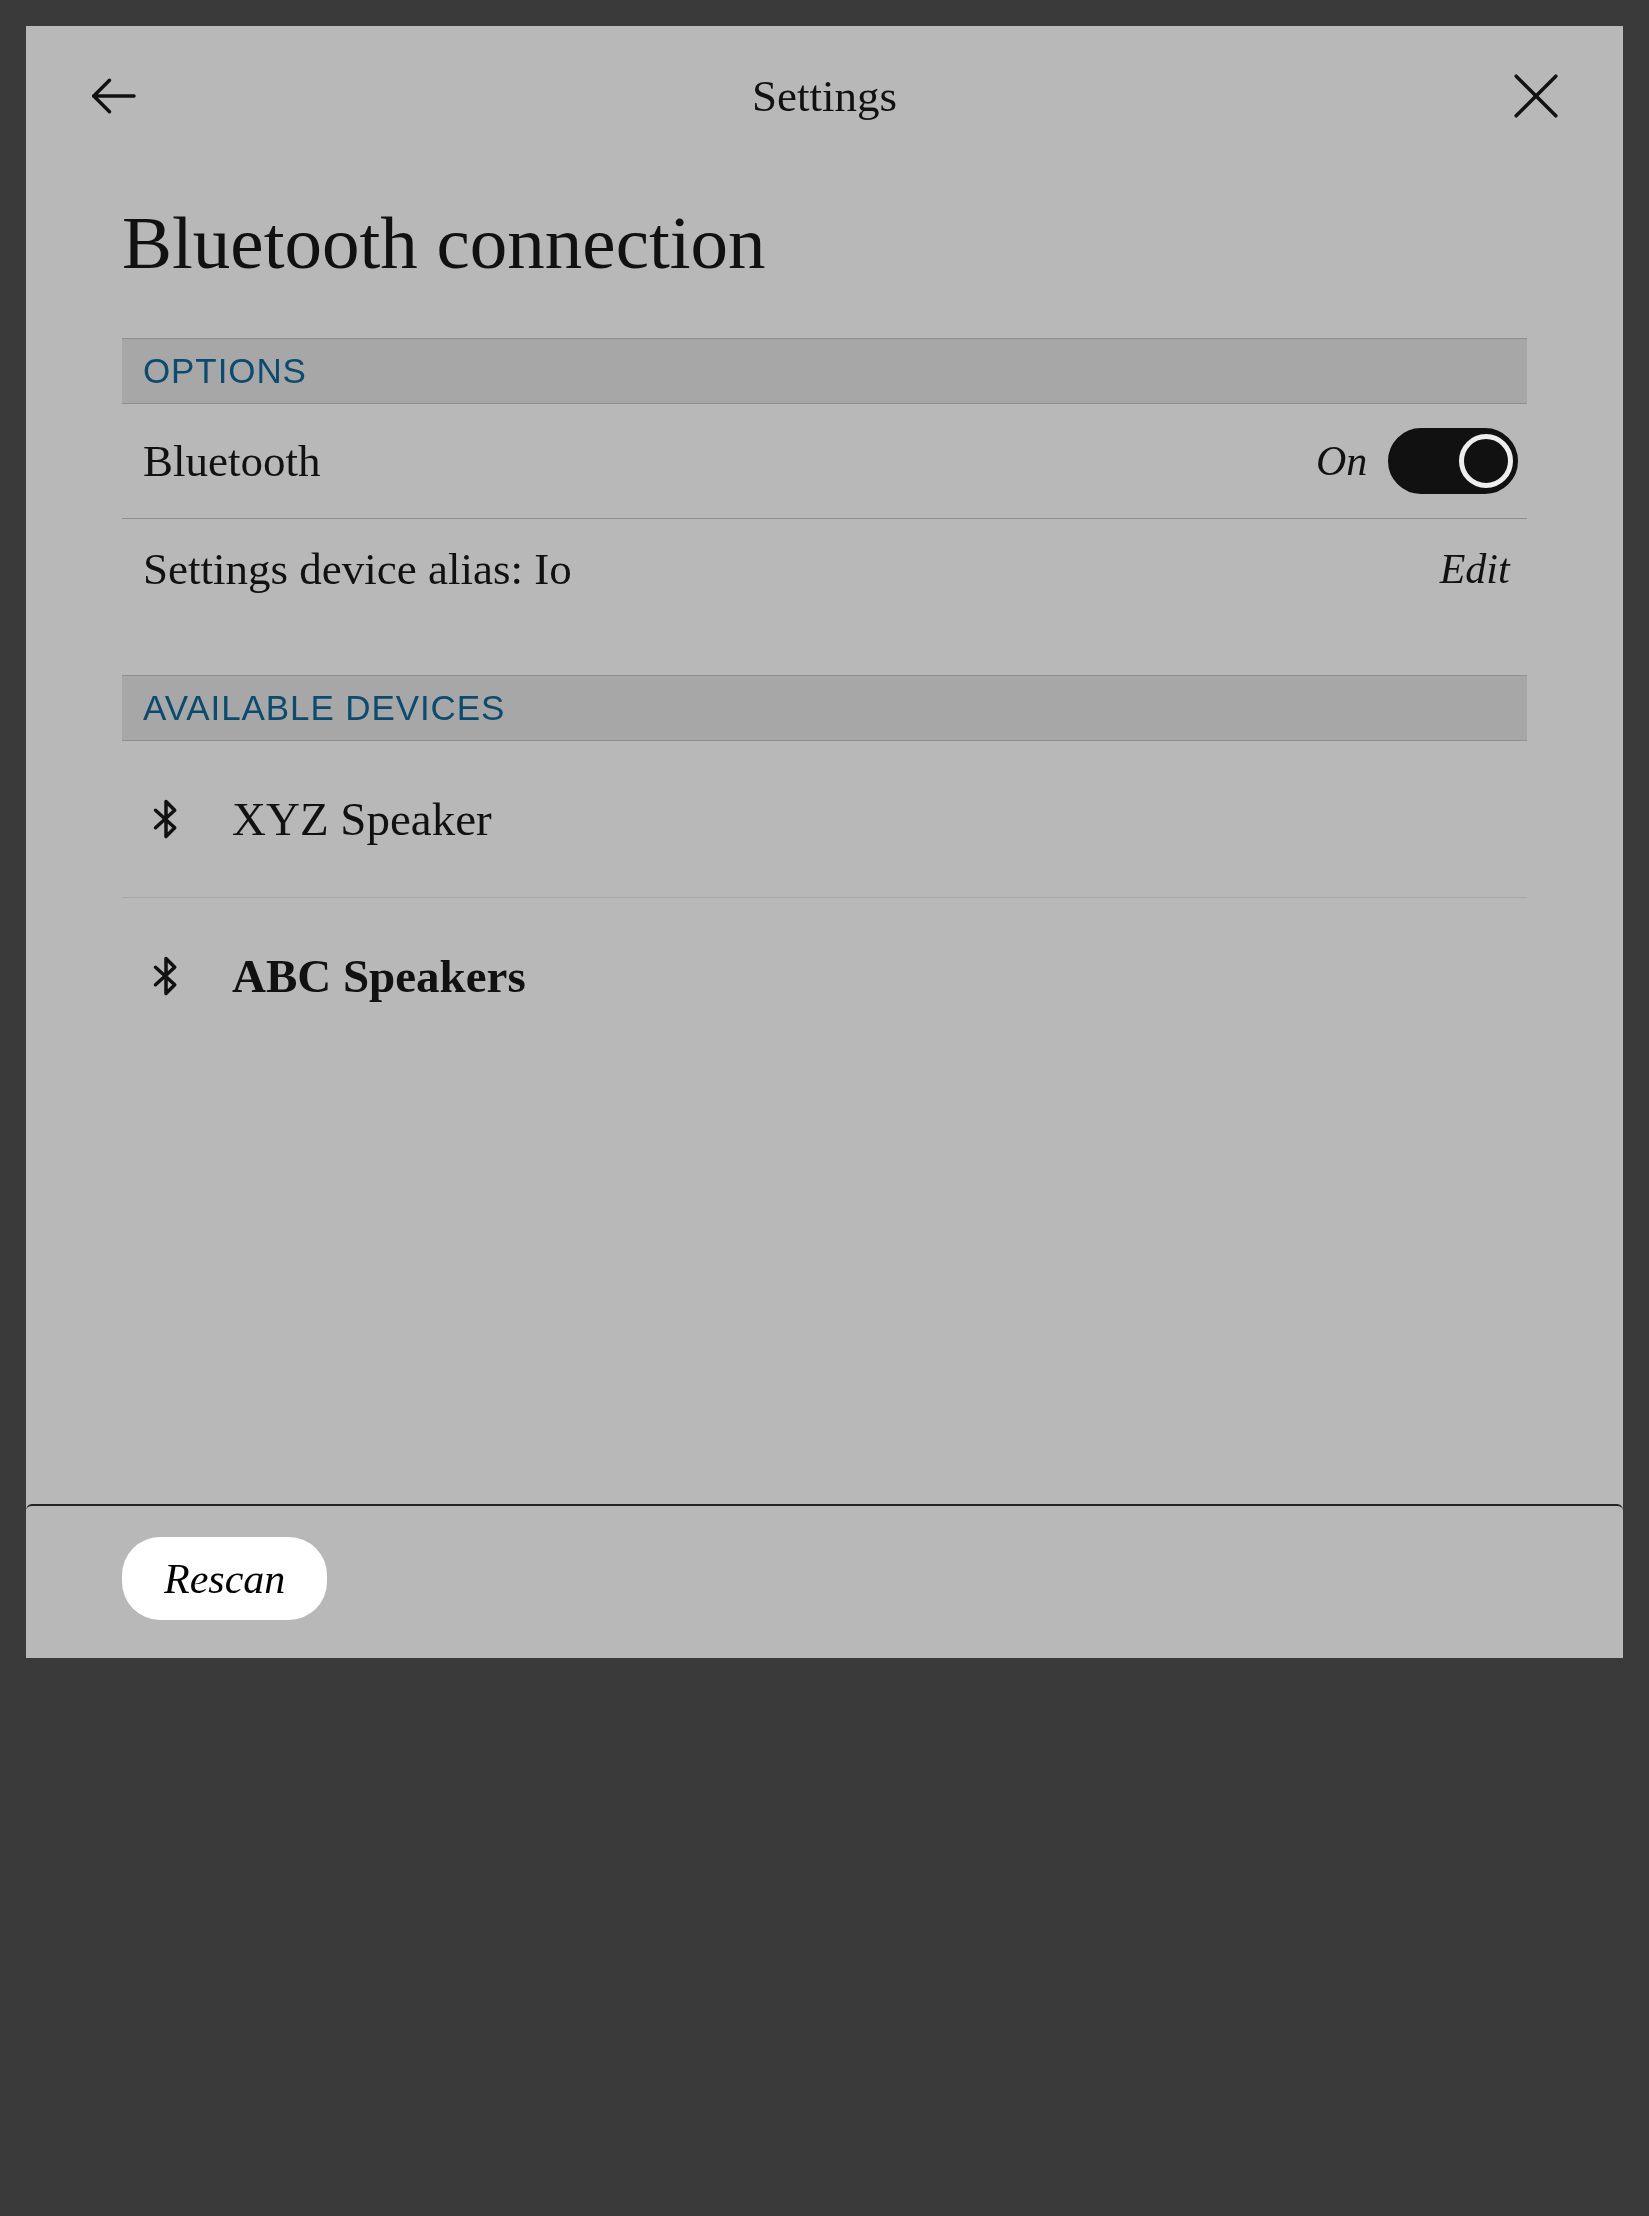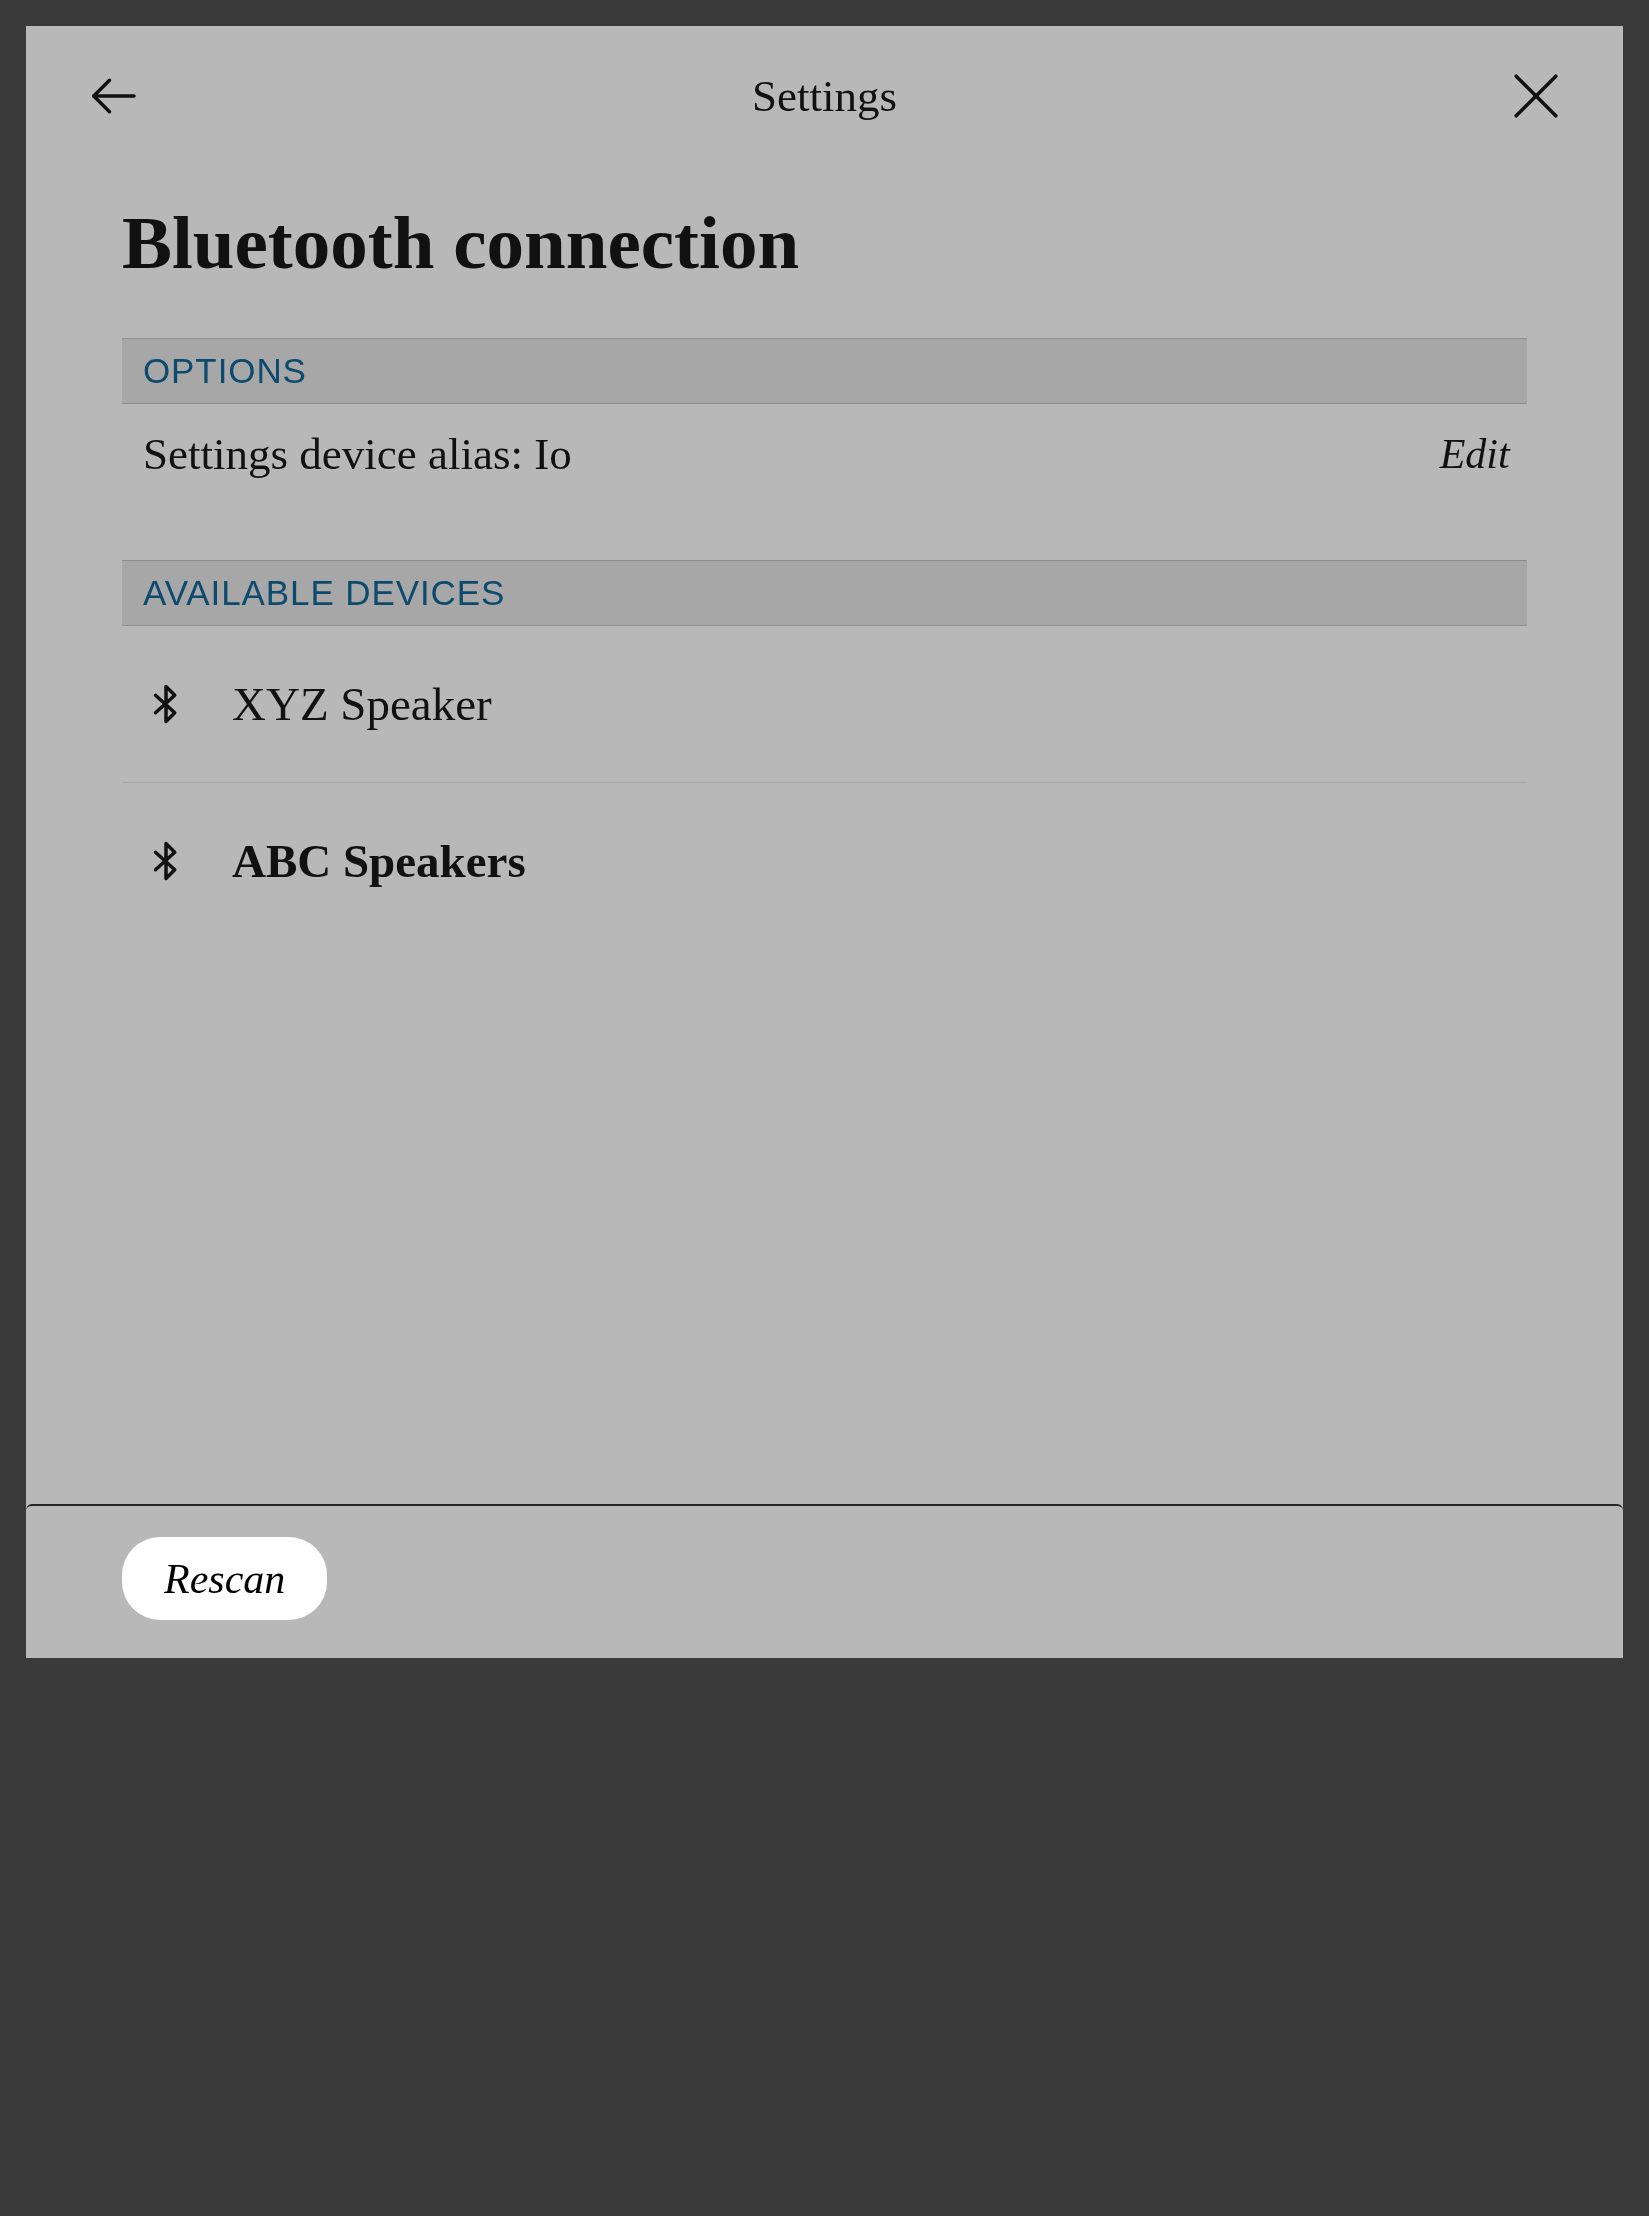--- a/index.html
+++ b/index.html
@@ -47,21 +47,21 @@
     cursor: pointer;
   }
   .content {
     flex: 1;
     padding: 17.4px 96px 0 96px;
     overflow: hidden;
   }
   .page-title {
     font-size: 75px;
     font-family: Georgia, serif;
-    font-weight: bold;
+    font-weight: normal;
     margin: 26px 0 52px 0;
   }
   .section-header {
     background: #a7a7a7;
     border-top: 1.7px solid #8f8f8f;
     border-bottom: 1.7px solid #8f8f8f;
     padding: 12px 21px;
     font-family: 'Helvetica Neue', Arial, sans-serif;
     font-size: 35px;
     letter-spacing: 0.9px;
@@ -167,20 +167,29 @@
           <line x1="52" y1="6" x2="6" y2="52"></line>
         </svg>
       </div>
     </div>
 
     <div class="content">
       <h1 class="page-title">Bluetooth connection</h1>
 
       <div class="section-header">OPTIONS</div>
 
+      <div class="row bordered">
+        <span>Bluetooth</span>
+        <div class="right">
+          <span class="state-label">On</span>
+          <div class="toggle">
+            <div class="knob"></div>
+          </div>
+        </div>
+      </div>
 
       <div class="row">
         <span>
           <span>Settings device alias: </span><span>Io</span>
         </span>
         <span class="edit-label">Edit</span>
       </div>
 
       <div class="spacer-md"></div>
 

